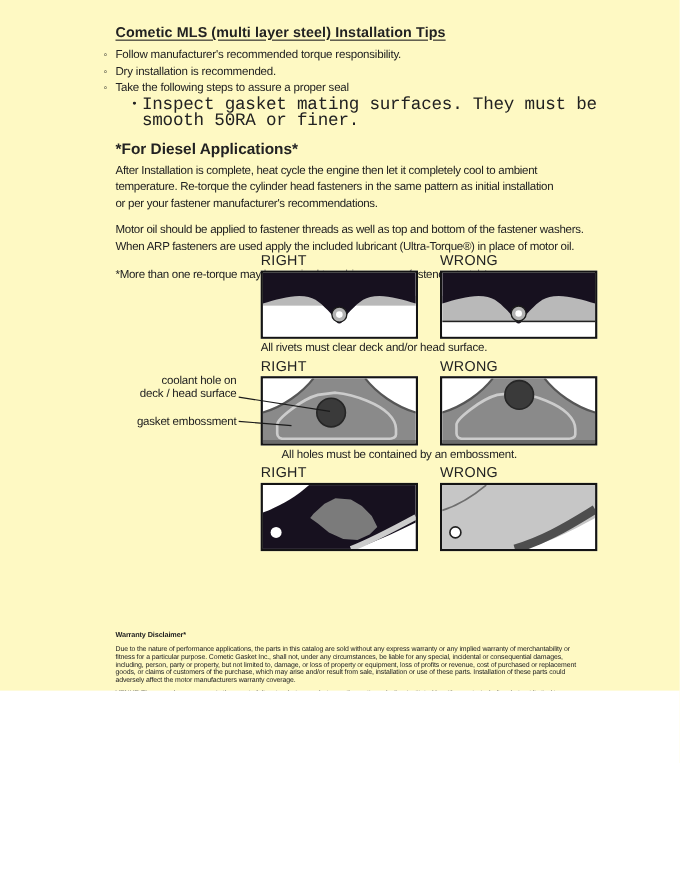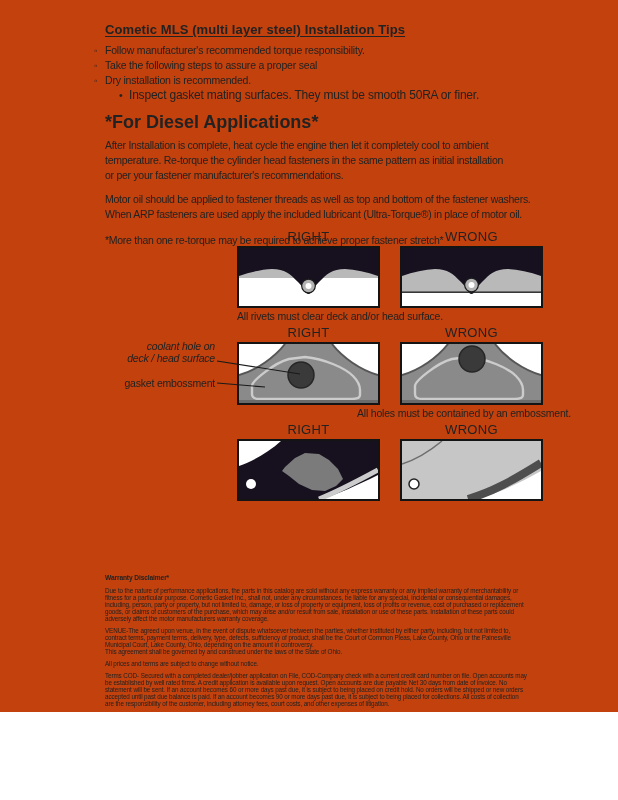--- a/index.html
+++ b/index.html
@@ -1,65 +1,65 @@
 <!DOCTYPE html>
 <html style="--c-ink: #222222; --c-dark: #17111f; --c-dgray: #b9b9b9; --c-rivet: #b3b3b3; --c-gasket: #8a8a8a; --c-emboss: #cccccc; --c-hole: #3a3a3a; --c-blob: #7b7b7b; --c-band: #c6c6c6; --c-strip: #4e4e4e;"><head>
 <meta charset="utf-8">
 <style>
   html,body { margin:0; padding:0; background:#ffffff; }
   .page {
-    position:relative; width:618px; height:712px; background:#c2410c;
+    position:relative; width:618px; height:628px; background:#fef9c3;
     font-family:"Liberation Sans", sans-serif; color:var(--c-ink,#222);
     overflow:hidden;
   }
   
   .topcol { position:absolute; left:93px; top:22px; width:478px; }
   .doc-title {
     margin:0 0 6px 12px; font-size:13px; font-weight:bold;
     text-decoration:underline; text-underline-offset:2px; letter-spacing:.1px;
   }
   .tip { position:relative; padding-left:12px; font-size:10.5px; line-height:15px; letter-spacing:-.2px; }
   .tip::before { content:"\25E6"; position:absolute; left:1px; top:0; font-size:10px; }
-  .tip-sub { position:relative; margin-left:26px; padding-left:10px; font-size:12px; line-height:15px; letter-spacing:-.2px; }
+  .tip-sub { position:relative; margin-left:26px; padding-left:10px; font-size:16px; line-height:15px; letter-spacing:-.2px;font-family:Liberation Mono, monospace; }
   .tip-sub::before { content:"\2022"; position:absolute; left:0; top:0; font-size:10.5px; }
-  .diesel-heading { margin:9px 0 5px 12px; font-size:18px; font-weight:bold; }
+  .diesel-heading { margin:9px 0 5px 12px; font-size:14px; font-weight:bold; }
   .para { margin:0 0 9px 12px; font-size:10.5px; line-height:15px; letter-spacing:-.28px; white-space:pre-line; }
   .note { margin:12px 0 0 12px; font-size:10.5px; letter-spacing:-.28px; }
   
   .figures { position:absolute; left:93px; top:229px; width:478px; }
   .fig-block { position:relative; margin-bottom:3px; }
   .fig-labels { display:flex; gap:20px; margin-left:144px; height:16px; }
-  .fig-labels span { width:143px; text-align:center; font-size:13px; letter-spacing:.3px; }
+  .fig-labels span { width:143px; text-align:left; font-size:13px; letter-spacing:.3px; }
   .fig-boxes { display:flex; gap:20px; margin-left:144px; margin-top:1px; }
   .fig-box { border:2px solid #141414; background:#fff; line-height:0; }
   .fig-box svg { display:block; }
   .fig-caption { margin:2px 0 0 144px; font-size:10.5px; line-height:12px; letter-spacing:-.2px; white-space:pre-line; }
-  .fig-caption.centered { margin-left:163px;text-align:right; }
+  .fig-caption.centered { margin-left:163px; }
   .callouts { position:absolute; left:12px; top:15px; width:110px; text-align:right;
               font-size:10.5px; line-height:12px; letter-spacing:-.2px; }
-  .callout-hole { white-space:pre-line;font-style:italic; }
+  .callout-hole { white-space:pre-line; }
   .callout-emboss { margin-top:13px;text-align:right; }
   .callout-svg { position:absolute; left:0; top:0; pointer-events:none; }
   
   .disclaimer { position:absolute; left:105px; top:574px; width:462px; font-size:6.3px; line-height:7px; letter-spacing:-.1px; }
   .disc-h { font-size:6.6px; font-weight:bold; margin:0 0 6px 0; }
   .disc-p { margin:0 0 5px 0; white-space:pre-line; }
   
   .doc-number { position:absolute; left:377px; top:757px; font-size:12.5px; letter-spacing:.2px; }
 </style>
 </head>
 <body>
 
 <div class="page">
 
   <div class="topcol">
     <div class="doc-title">Cometic MLS (multi layer steel) Installation Tips</div>
     <div class="tip">Follow manufacturer's recommended torque responsibility.</div>
+    <div class="tip">Dry installation is recommended.</div>
     <div class="tip">Take the following steps to assure a proper seal</div>
-    <div class="tip">Dry installation is recommended.</div>
     <div class="tip-sub">Inspect gasket mating surfaces.  They must be smooth 50RA or finer.</div>
 
     <div class="diesel-heading">*For Diesel Applications*</div>
     <p class="para">After Installation is complete, heat cycle the engine then let it completely cool to ambient
 temperature. Re-torque the cylinder head fasteners in the same pattern as initial installation
 or per your fastener manufacturer's recommendations.</p>
     <p class="para">Motor oil should be applied to fastener threads as well as top and bottom of the fastener washers.
 When ARP fasteners are used apply the included lubricant (Ultra-Torque®) in place of motor oil.</p>
     <div class="note">*More than one re-torque may be required to achieve proper fastener stretch*</div>
   </div>

